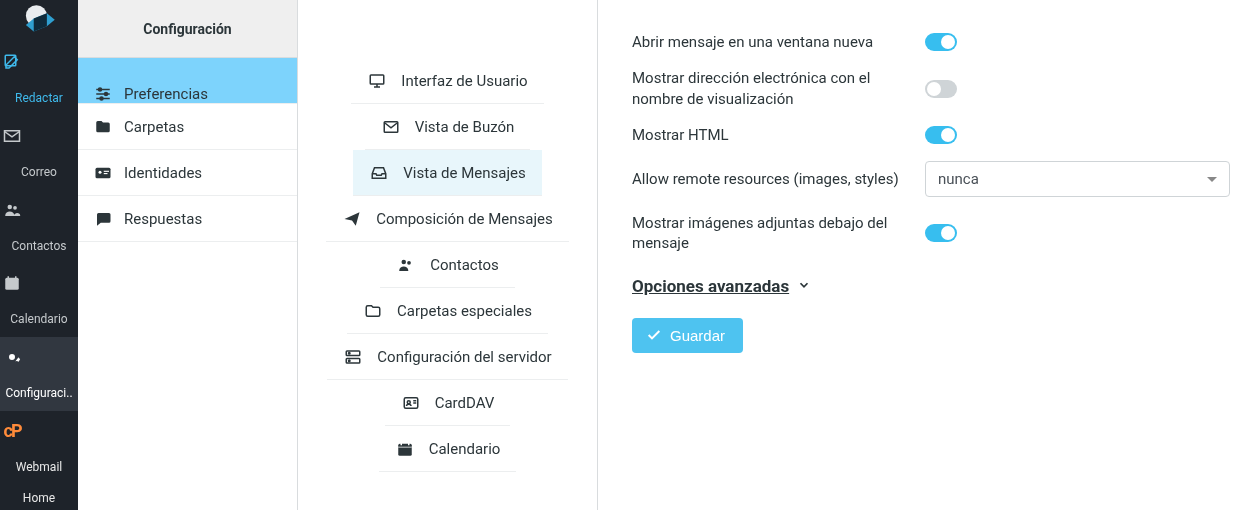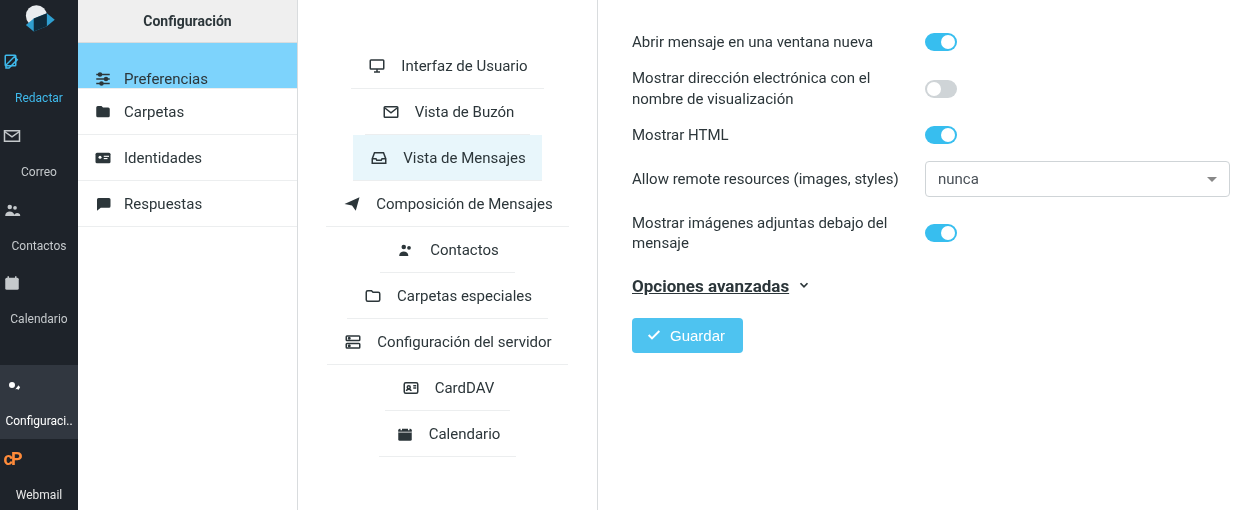--- a/index.html
+++ b/index.html
@@ -6,28 +6,28 @@
     body { font-family: -apple-system, BlinkMacSystemFont, "Segoe UI", Roboto, sans-serif; font-size: 14px; color: #2c363a; background: #fff; }
     .app { display: flex; height: 510px; width: 1258px; overflow: hidden; }
 
     
     .rail { width: 78px; background: #1e232a; display: flex; flex-direction: column; align-items: stretch; color: #c5c9cc; }
     .logo { height: 58px; display:flex; align-items:center; justify-content:center; position:relative; }
     .logo svg { width: 42px; height: 42px; }
     .rail-item { text-align:center; padding: 10px 2px 10px; font-size: 12px; cursor:pointer; display:flex; flex-direction:column; gap:20px; line-height:1.15; }
     .rail-item .ricon { width:20px; height:20px; display:flex; align-items:center; justify-content:center; }
     .rail-item.active { color:#3fb9eb; }
-    .rail-item.selected { background:#313740; color:#fff;margin-top:28px; }
+    .rail-item.selected { background:#313740; color:#fff; }
     .rail-item .rlabel { display:block; white-space:nowrap; overflow:hidden; text-overflow:ellipsis; max-width:74px; }
     .cpicon { color:#ff8b3a; font-weight:bold; font-size:18px; letter-spacing:-2px;}
     .rail-item.webmail { color:#e8e8e8; }
 
     
     .settings-col { width: 220px; border-right:1px solid #d9dcde; display:flex; flex-direction:column; }
-    .col-header { height:43px; display:flex; align-items:center; justify-content:center; background:#efefef; border-bottom:1px solid #d9dcde; font-weight:700; color:#2c363a; }
+    .col-header { height:58px; display:flex; align-items:center; justify-content:center; background:#efefef; border-bottom:1px solid #d9dcde; font-weight:700; color:#2c363a; }
     .cat-item { display:flex; align-items:center; gap:12px; padding: 0 16px; height:46px; border-bottom:1px solid #eceeef; cursor:pointer; color:#2c363a; font-size:15px;}
     .cat-item.active { background:#7dd3fc;align-items:flex-end; }
     .cat-icon { width:18px; height:18px; display:flex; align-items:center; justify-content:center; color:#2c363a; }
     .cat-icon svg, .sec-icon svg, .ricon svg { width:18px; height:18px; }
 
     
     .sections-col { width: 300px; border-right:1px solid #d9dcde; display:flex; flex-direction:column;align-items:center; }
     .sections-col .col-header { background:#efefef; }
     .sec-item { display:flex; align-items:center; gap:14px; padding: 0 16px; height:46px; border-bottom:1px solid #eceeef; cursor:pointer; color:#2c363a; font-size:15px; }
     .sec-item.active { background:#e8f6fb; }

